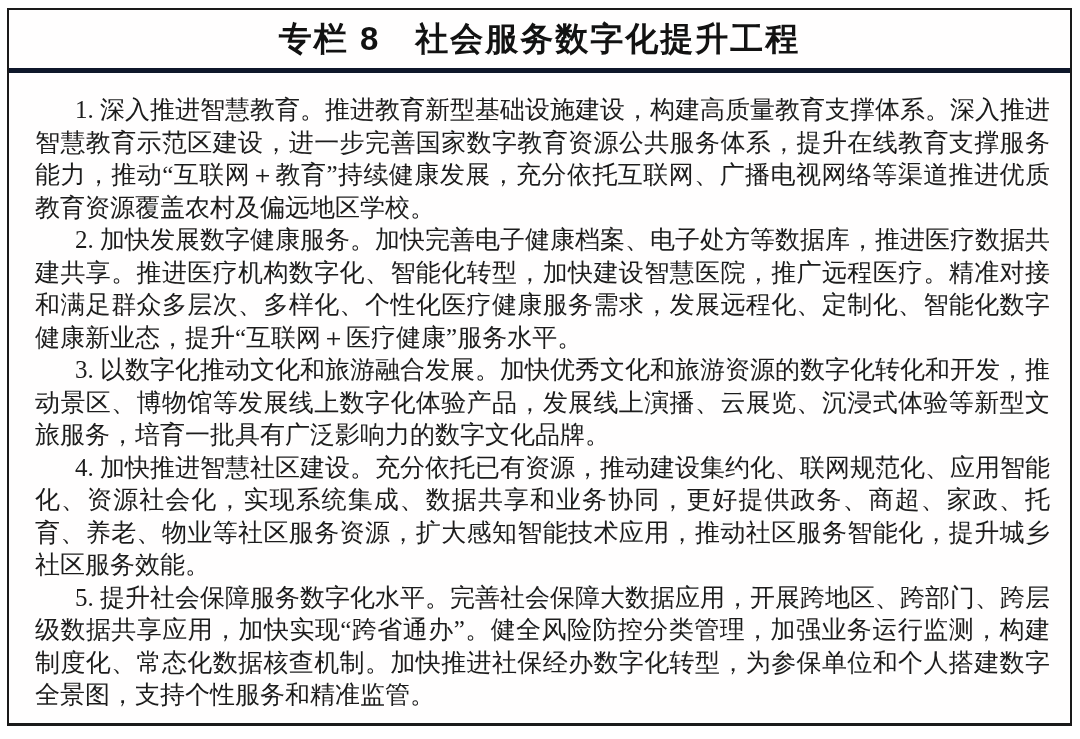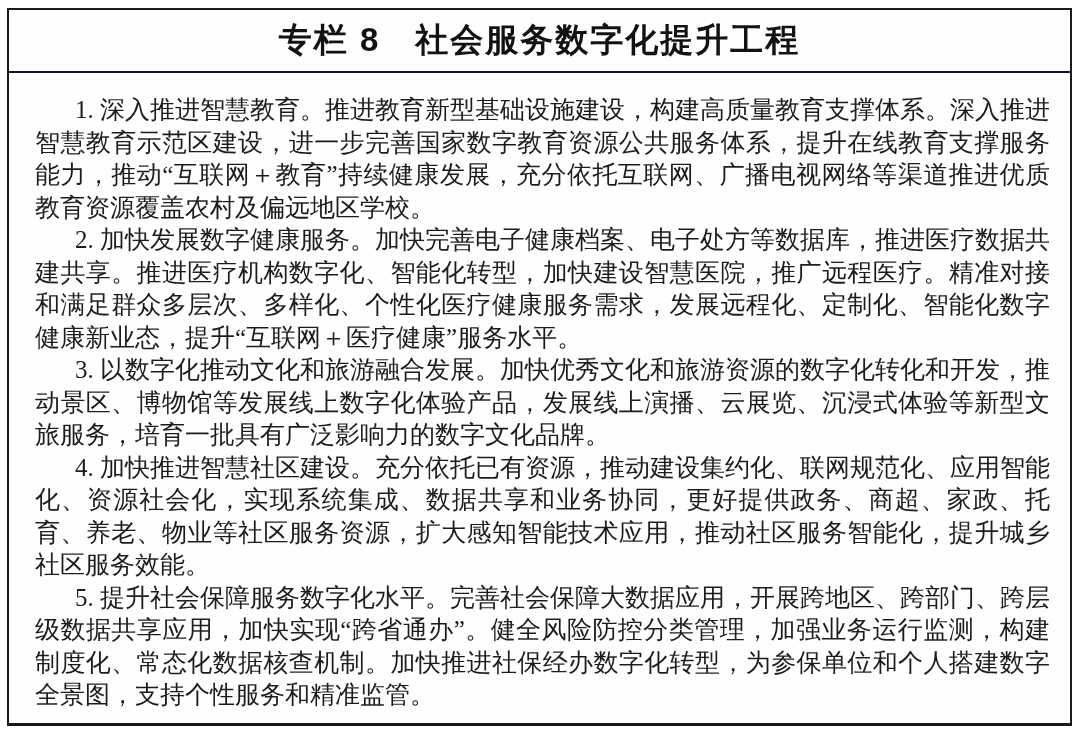--- a/index.html
+++ b/index.html
@@ -20,21 +20,21 @@
     width: 1065px;
     height: 718px;
     box-sizing: border-box;
     background: #fffefe;
     border: 2px solid #1a1a1a;
     border-bottom-width: 3px;
   }
   .panel-title {
     height: 63px;
     box-sizing: border-box;
-    border-bottom: 2px solid #0f172a;
+    border-bottom: 5px solid #0f172a;
     display: flex;
     align-items: center;
     justify-content: center;
     font-family: "Liberation Sans", "DejaVu Sans", sans-serif;
     font-weight: bold;
     font-size: 33px;
     letter-spacing: 2px;
     color: #121212;
     white-space: pre;
   }

